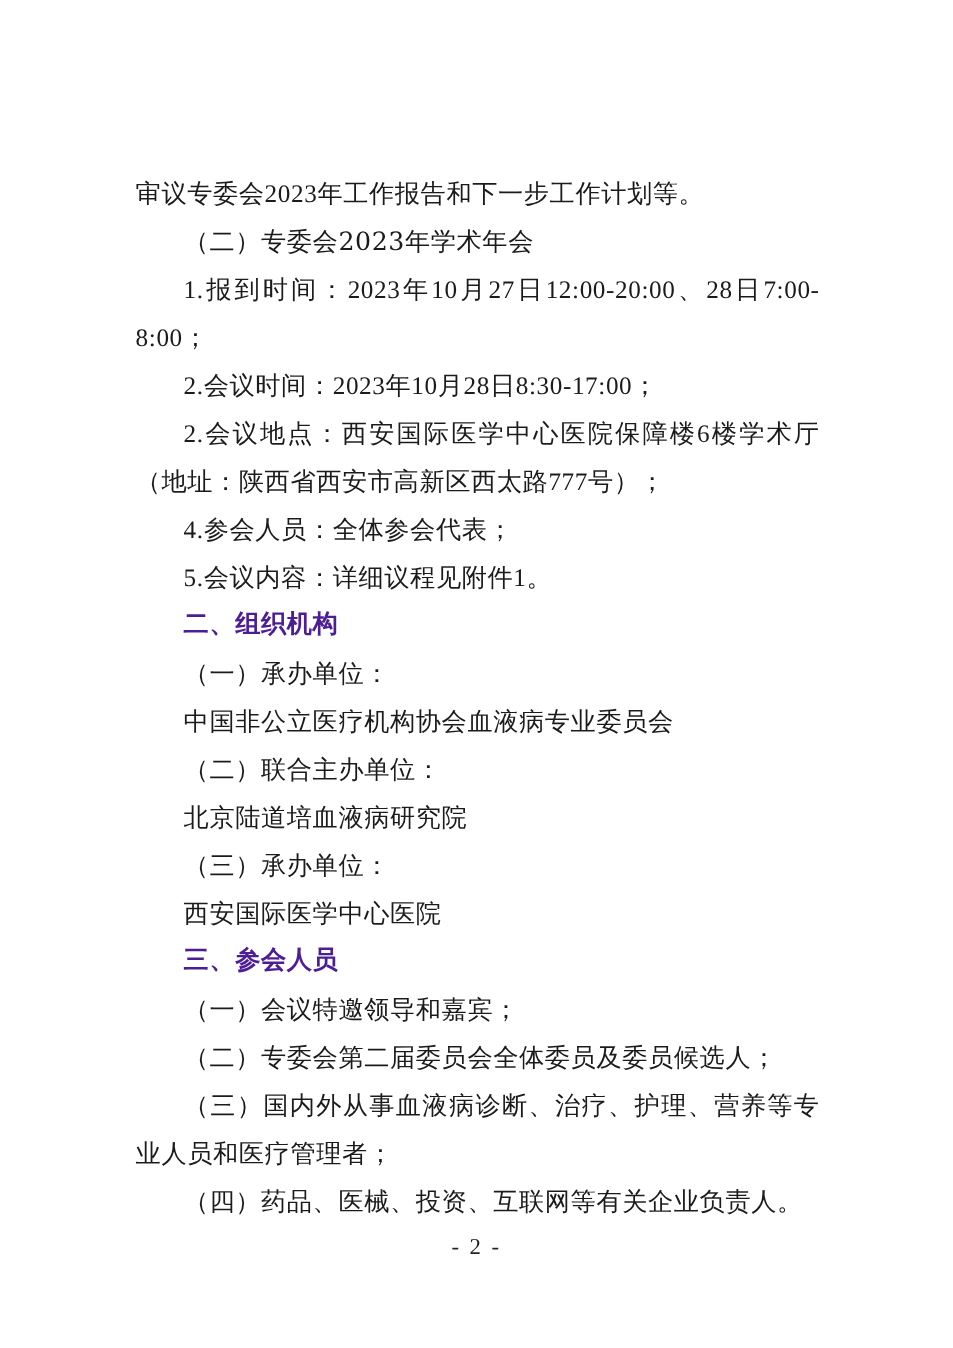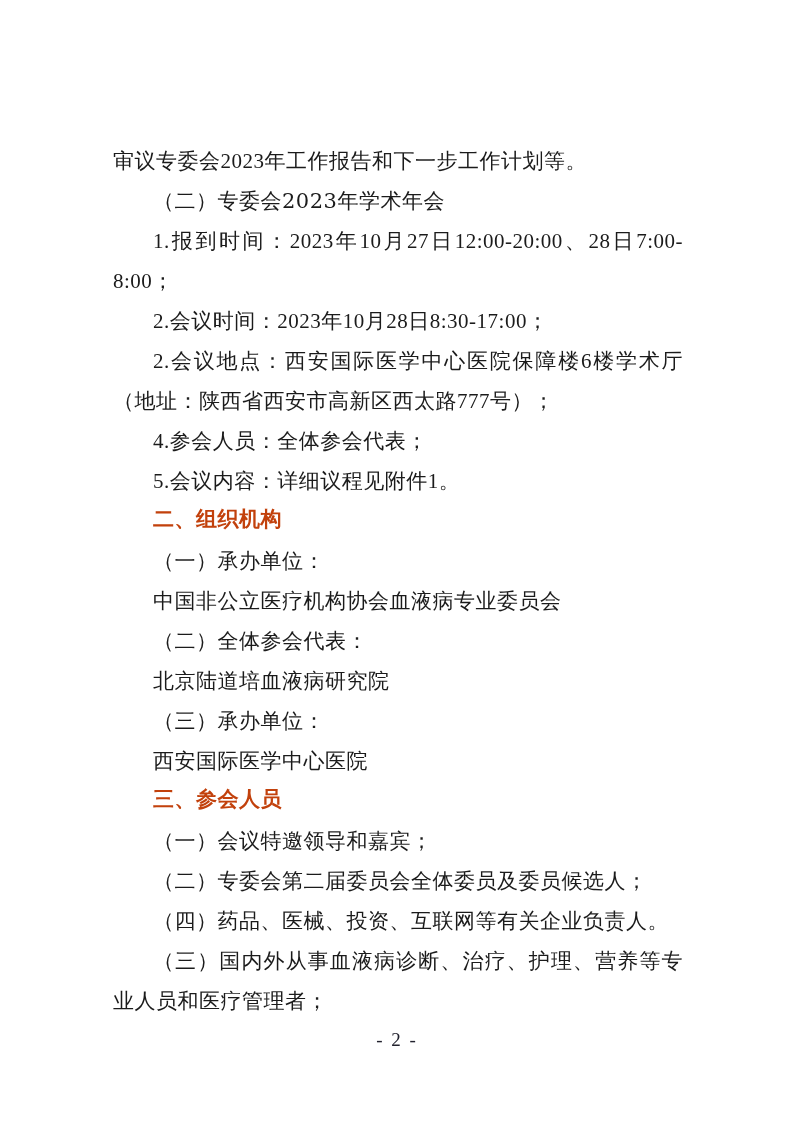--- a/index.html
+++ b/index.html
@@ -37,23 +37,23 @@
     font-family: "Liberation Serif", "DejaVu Serif", serif;
     font-weight: 400;
   }
   
   p.kaiti {
     font-family: "DejaVu Serif", "Liberation Serif", serif;
     font-weight: 500;
   }
   
   p.heading {
-    font-family: Liberation Mono, monospace;
+    font-family: Liberation Sans, sans-serif;
     font-weight: 700;
-    color: #c2410c;
+    color: #4c1d95;
   }
   .indent { text-indent: 40px; }
   .page-number {
     position: absolute;
     left: 0;
     right: 0;
     top: 1029px;
     text-align: center;
     font-size: 19px;
     letter-spacing: 2px;
@@ -69,24 +69,24 @@
     <p class="body">审议专委会2023年工作报告和下一步工作计划等。</p>
     <p class="kaiti indent">（二）专委会2023年学术年会</p>
     <p class="body indent">1.报到时间：2023年10月27日12:00-20:00、28日7:00-8:00；</p>
     <p class="body indent">2.会议时间：2023年10月28日8:30-17:00；</p>
     <p class="body indent">2.会议地点：西安国际医学中心医院保障楼6楼学术厅（地址：陕西省西安市高新区西太路777号）；</p>
     <p class="body indent">4.参会人员：全体参会代表；</p>
     <p class="body indent">5.会议内容：详细议程见附件1。</p>
     <p class="heading indent">二、组织机构</p>
     <p class="kaiti indent">（一）承办单位：</p>
     <p class="body indent">中国非公立医疗机构协会血液病专业委员会</p>
-    <p class="kaiti indent">（二）全体参会代表：</p>
+    <p class="kaiti indent">（二）联合主办单位：</p>
     <p class="body indent">北京陆道培血液病研究院</p>
     <p class="kaiti indent">（三）承办单位：</p>
     <p class="body indent">西安国际医学中心医院</p>
     <p class="heading indent">三、参会人员</p>
     <p class="body indent">（一）会议特邀领导和嘉宾；</p>
     <p class="body indent">（二）专委会第二届委员会全体委员及委员候选人；</p>
+    <p class="body indent">（三）国内外从事血液病诊断、治疗、护理、营养等专业人员和医疗管理者；</p>
     <p class="body indent">（四）药品、医械、投资、互联网等有关企业负责人。</p>
-    <p class="body indent">（三）国内外从事血液病诊断、治疗、护理、营养等专业人员和医疗管理者；</p>
   </div>
   <div class="page-number">- 2 -</div>
 </div>
 
 </body></html>

